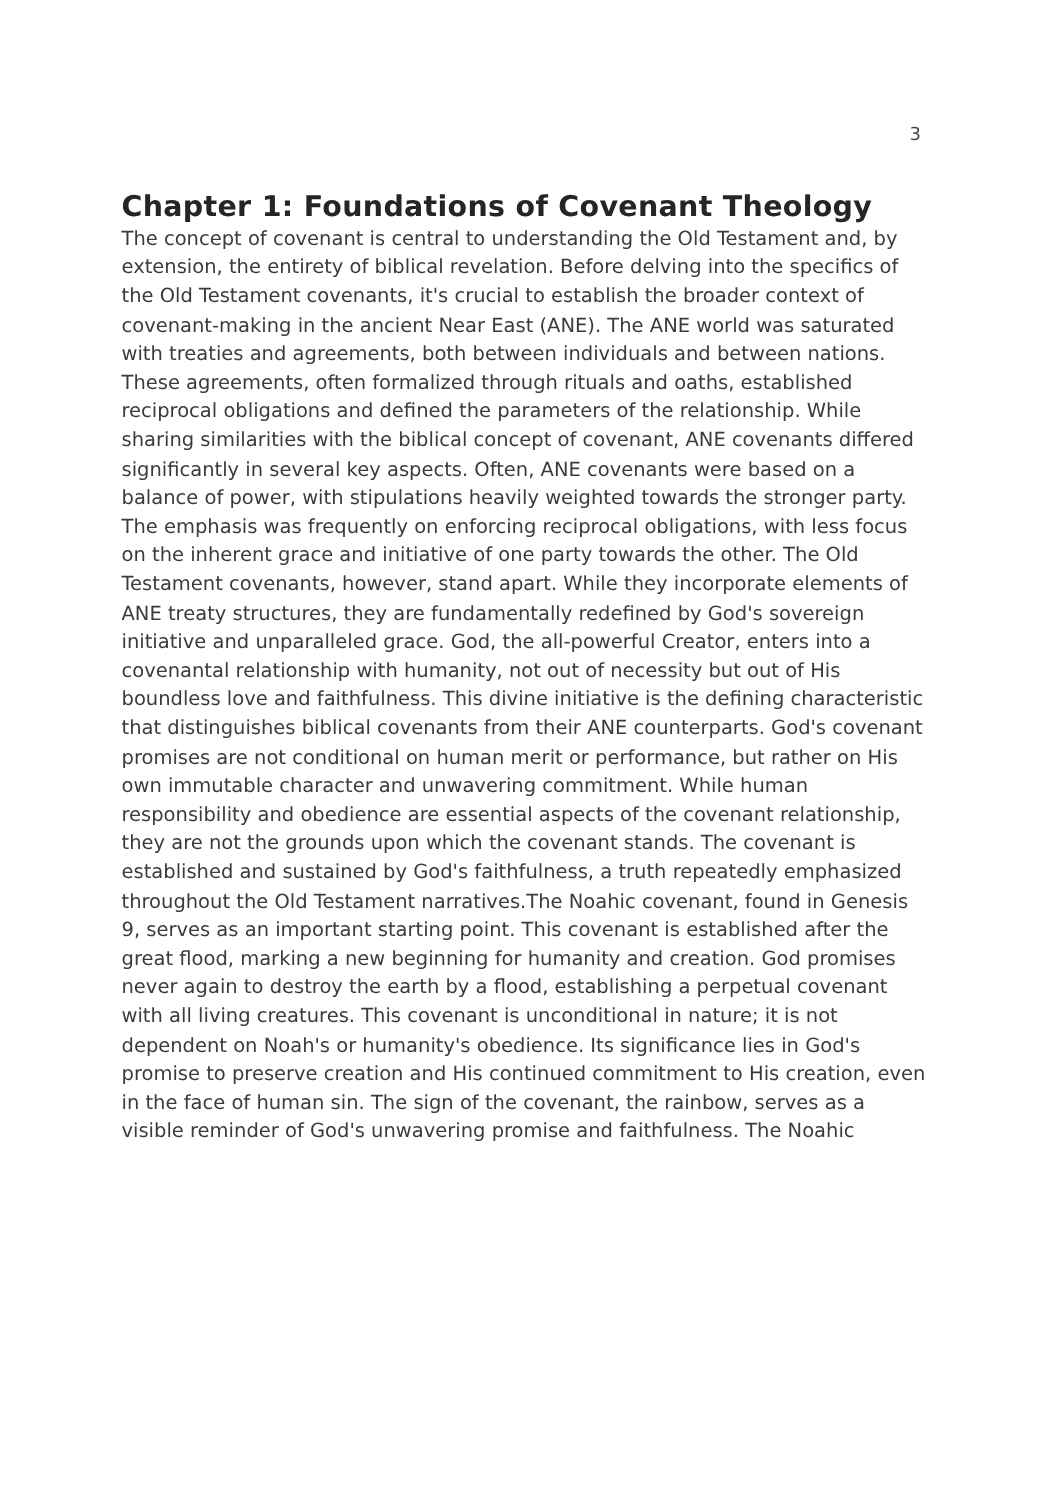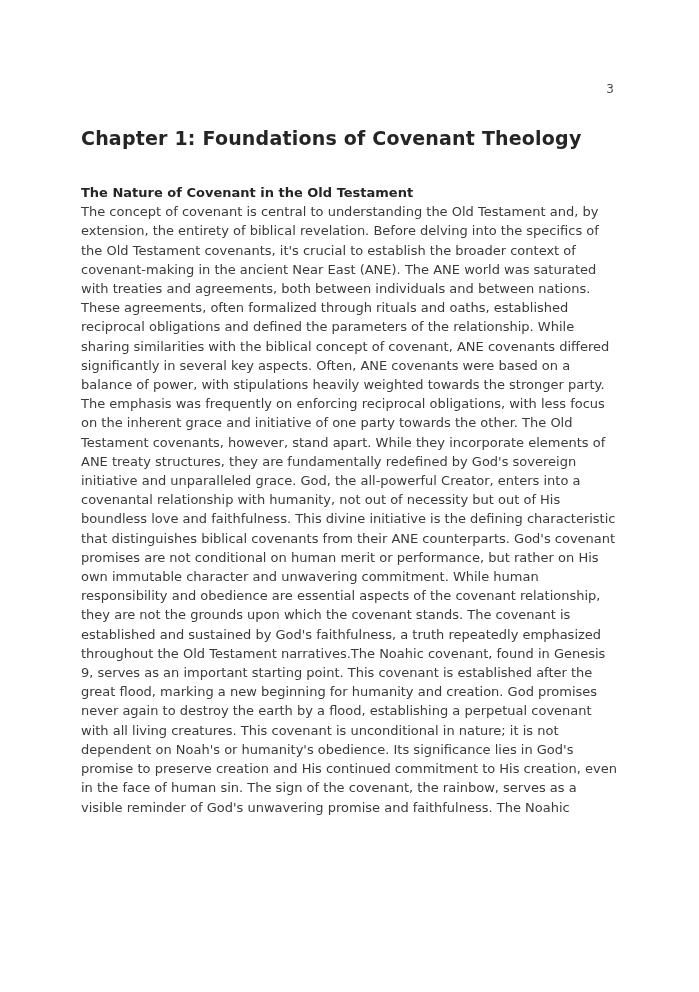--- a/index.html
+++ b/index.html
@@ -57,16 +57,15 @@
     }
   </style>
 </head>
 <body>
 
 <div class="page">
   <div class="page-number">3</div>
 
   <h1 class="chapter-title">Chapter 1: Foundations of Covenant Theology</h1>
 
-  <h2 class="section-heading">The Nature of Covenant in the Old Testament</h2>
 
   <p class="body-text">The concept of covenant is central to understanding the Old Testament and, by extension, the entirety of biblical revelation. Before delving into the specifics of the Old Testament covenants, it's crucial to establish the broader context of covenant-making in the ancient Near East (ANE). The ANE world was saturated with treaties and agreements, both between individuals and between nations. These agreements, often formalized through rituals and oaths, established reciprocal obligations and defined the parameters of the relationship. While sharing similarities with the biblical concept of covenant, ANE covenants differed significantly in several key aspects. Often, ANE covenants were based on a balance of power, with stipulations heavily weighted towards the stronger party. The emphasis was frequently on enforcing reciprocal obligations, with less focus on the inherent grace and initiative of one party towards the other. The Old Testament covenants, however, stand apart. While they incorporate elements of ANE treaty structures, they are fundamentally redefined by God's sovereign initiative and unparalleled grace. God, the all-powerful Creator, enters into a covenantal relationship with humanity, not out of necessity but out of His boundless love and faithfulness. This divine initiative is the defining characteristic that distinguishes biblical covenants from their ANE counterparts. God's covenant promises are not conditional on human merit or performance, but rather on His own immutable character and unwavering commitment. While human responsibility and obedience are essential aspects of the covenant relationship, they are not the grounds upon which the covenant stands. The covenant is established and sustained by God's faithfulness, a truth repeatedly emphasized throughout the Old Testament narratives.The Noahic covenant, found in Genesis 9, serves as an important starting point. This covenant is established after the great flood, marking a new beginning for humanity and creation. God promises never again to destroy the earth by a flood, establishing a perpetual covenant with all living creatures. This covenant is unconditional in nature; it is not dependent on Noah's or humanity's obedience. Its significance lies in God's promise to preserve creation and His continued commitment to His creation, even in the face of human sin. The sign of the covenant, the rainbow, serves as a visible reminder of God's unwavering promise and faithfulness. The Noahic</p>
 </div>
 
 </body></html>

